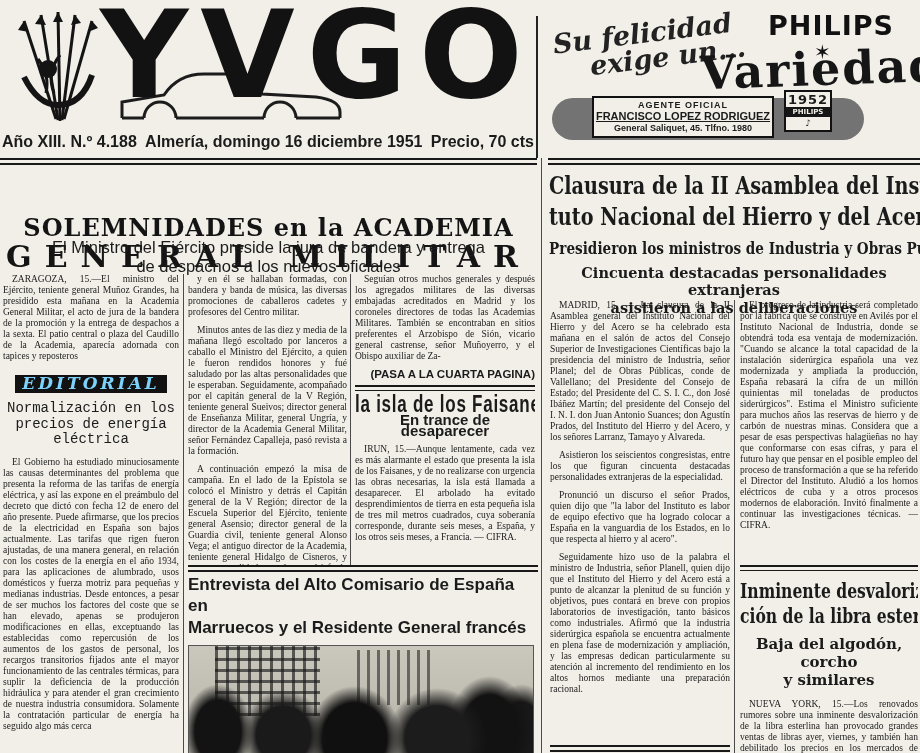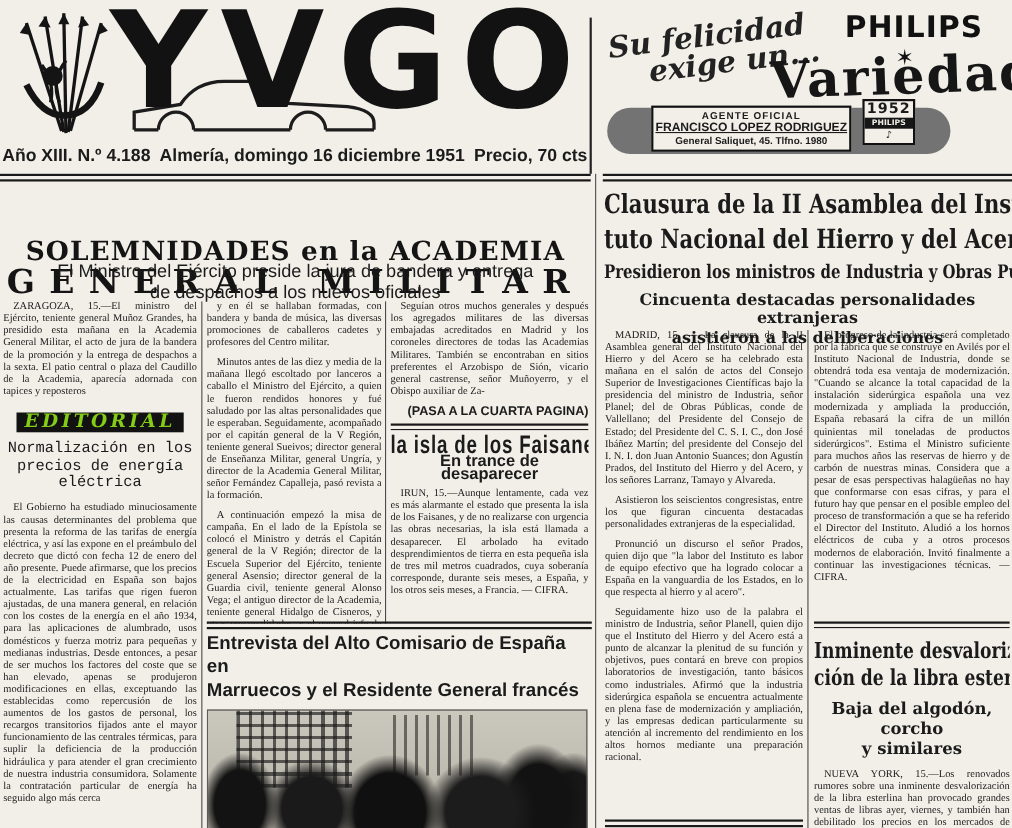--- a/index.html
+++ b/index.html
@@ -61,21 +61,21 @@
     font-family:"Liberation Sans",sans-serif;font-weight:normal;font-size:16.5px;line-height:1.15;
   }
   
   .btxt{font-size:9.5px;line-height:11px;text-align:justify;}
   .btxt p{margin:0 0 7px;text-indent:9px;}
   .col{position:absolute;top:274px;overflow:hidden;}
   #col1{left:3px;width:176px;height:479px;}
   #col2{left:188px;width:159px;height:293px;}
   #col3{left:355px;width:180px;height:293px;}
   .editorial-label{
-    width:152px;margin:13px auto 0;background:#121212;color:#84cc16;text-align:center;
+    width:152px;margin:13px auto 0;background:#121212;color:#7dd3fc;text-align:center;
     font-family:"DejaVu Serif",serif;font-style:italic;font-weight:bold;font-size:17px;letter-spacing:3px;padding:3px 0 4px;
   }
   .editorial-title{
     margin-top:8px;font-family:Liberation Mono, monospace;font-size:14px;line-height:1.12;text-align:center;text-indent:0;
   }
   .pasa{font-family:Liberation Sans, sans-serif;font-weight:bold;font-size:11.5px;text-align:right;text-indent:0 !important;margin:2px 0 5px !important;}
   .mini-rule{height:3px;border-top:2px solid #191919;border-bottom:1px solid #191919;margin:3px 0 8px;}
   .fais-head{
     font-family:"Liberation Sans",sans-serif;font-weight:bold;font-size:23px;white-space:nowrap;
     transform:scaleX(.74);transform-origin:left;letter-spacing:1px;margin:2px 0 4px;

